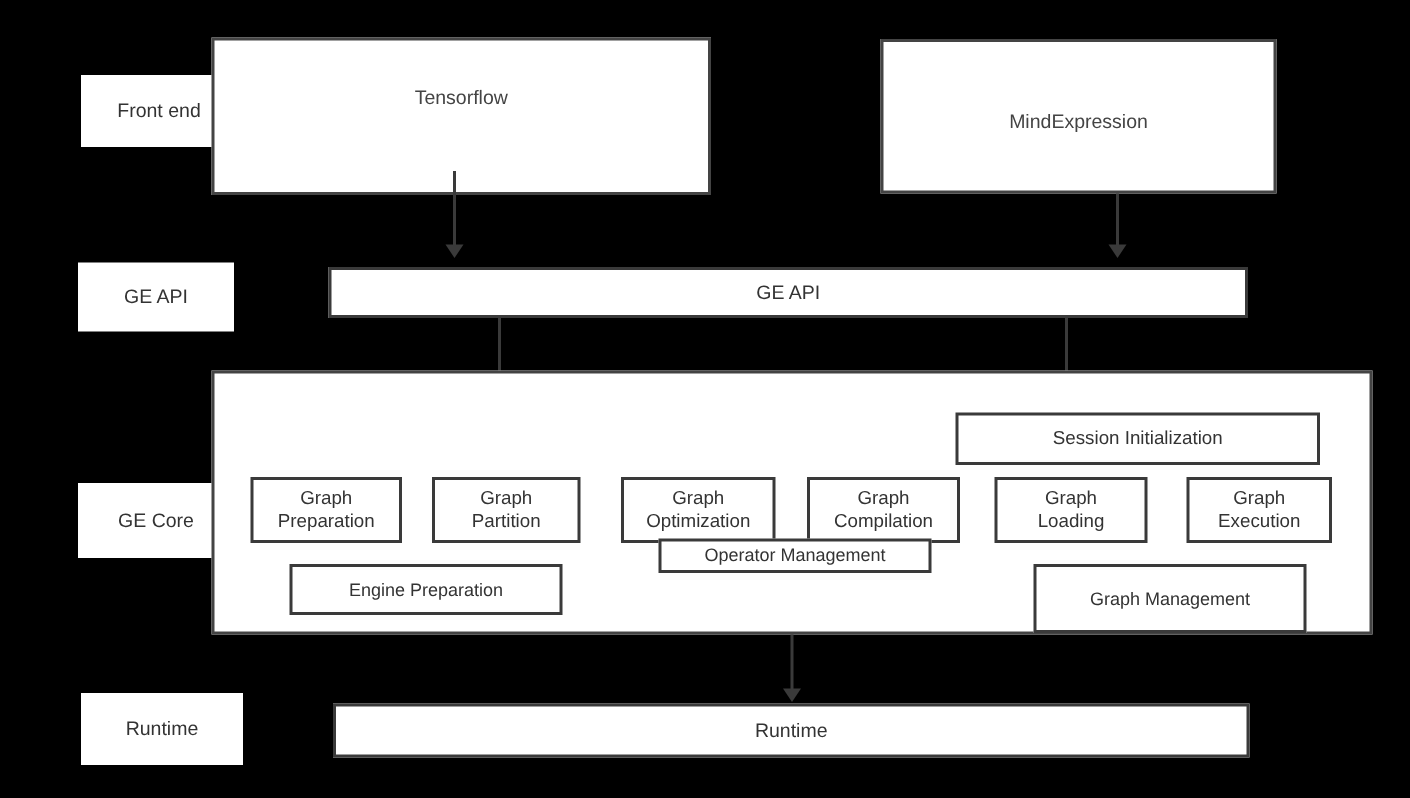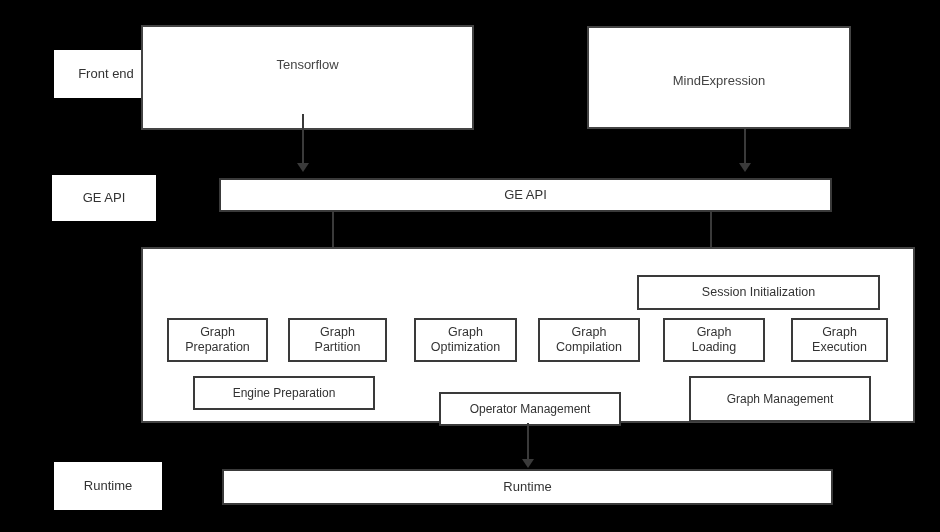--- a/index.html
+++ b/index.html
@@ -80,20 +80,21 @@
 </style>
 </head>
 <body>
 
 <div id="canvas">
 
   <div class="box stage-label" style="left:26px; top:50px; width:104px; height:48px;">Front end</div>
 
   <div class="box stage-label" style="left:24px; top:175px; width:104px; height:46px;">GE API</div>
 
+  <div class="box stage-label" style="left:24px; top:322px; width:104px; height:50px;">GE Core</div>
 
   <div class="box stage-label" style="left:26px; top:462px; width:108px; height:48px;">Runtime</div>
 
   <div class="box container-box" style="left:141px; top:25px; width:333px; height:105px;">
     <span class="container-title" style="top:30px;">Tensorflow</span>
   </div>
 
   <div class="box container-box" style="left:587px; top:26px; width:264px; height:103px;">
     <span class="container-title" style="top:45px;">MindExpression</span>
   </div>
@@ -123,21 +124,21 @@
   <div class="box unit" style="left:414px; top:318px; width:103px; height:44px;">Graph
 Optimization</div>
   <div class="box unit" style="left:538px; top:318px; width:102px; height:44px;">Graph
 Compilation</div>
   <div class="box unit" style="left:663px; top:318px; width:102px; height:44px;">Graph
 Loading</div>
   <div class="box unit" style="left:791px; top:318px; width:97px; height:44px;">Graph
 Execution</div>
 
   <div class="box unit-sm" style="left:193px; top:376px; width:182px; height:34px;">Engine Preparation</div>
-  <div class="box unit-sm" style="left:439px; top:392px; width:182px; height:34px;text-align:right;">Operator Management</div>
+  <div class="box unit-sm" style="left:439px; top:359px; width:182px; height:23px;text-align:right;">Operator Management</div>
   <div class="box unit-sm" style="left:689px; top:376px; width:182px; height:46px;">Graph Management</div>
 
   <div class="vline" style="left:527px; top:423px; height:37px;"></div>
   <div class="arrowhead" style="left:522px; top:459px;"></div>
 
   <div class="box bar" style="left:222px; top:469px; width:611px; height:36px;">Runtime</div>
 
 </div>
 
 </body></html>

